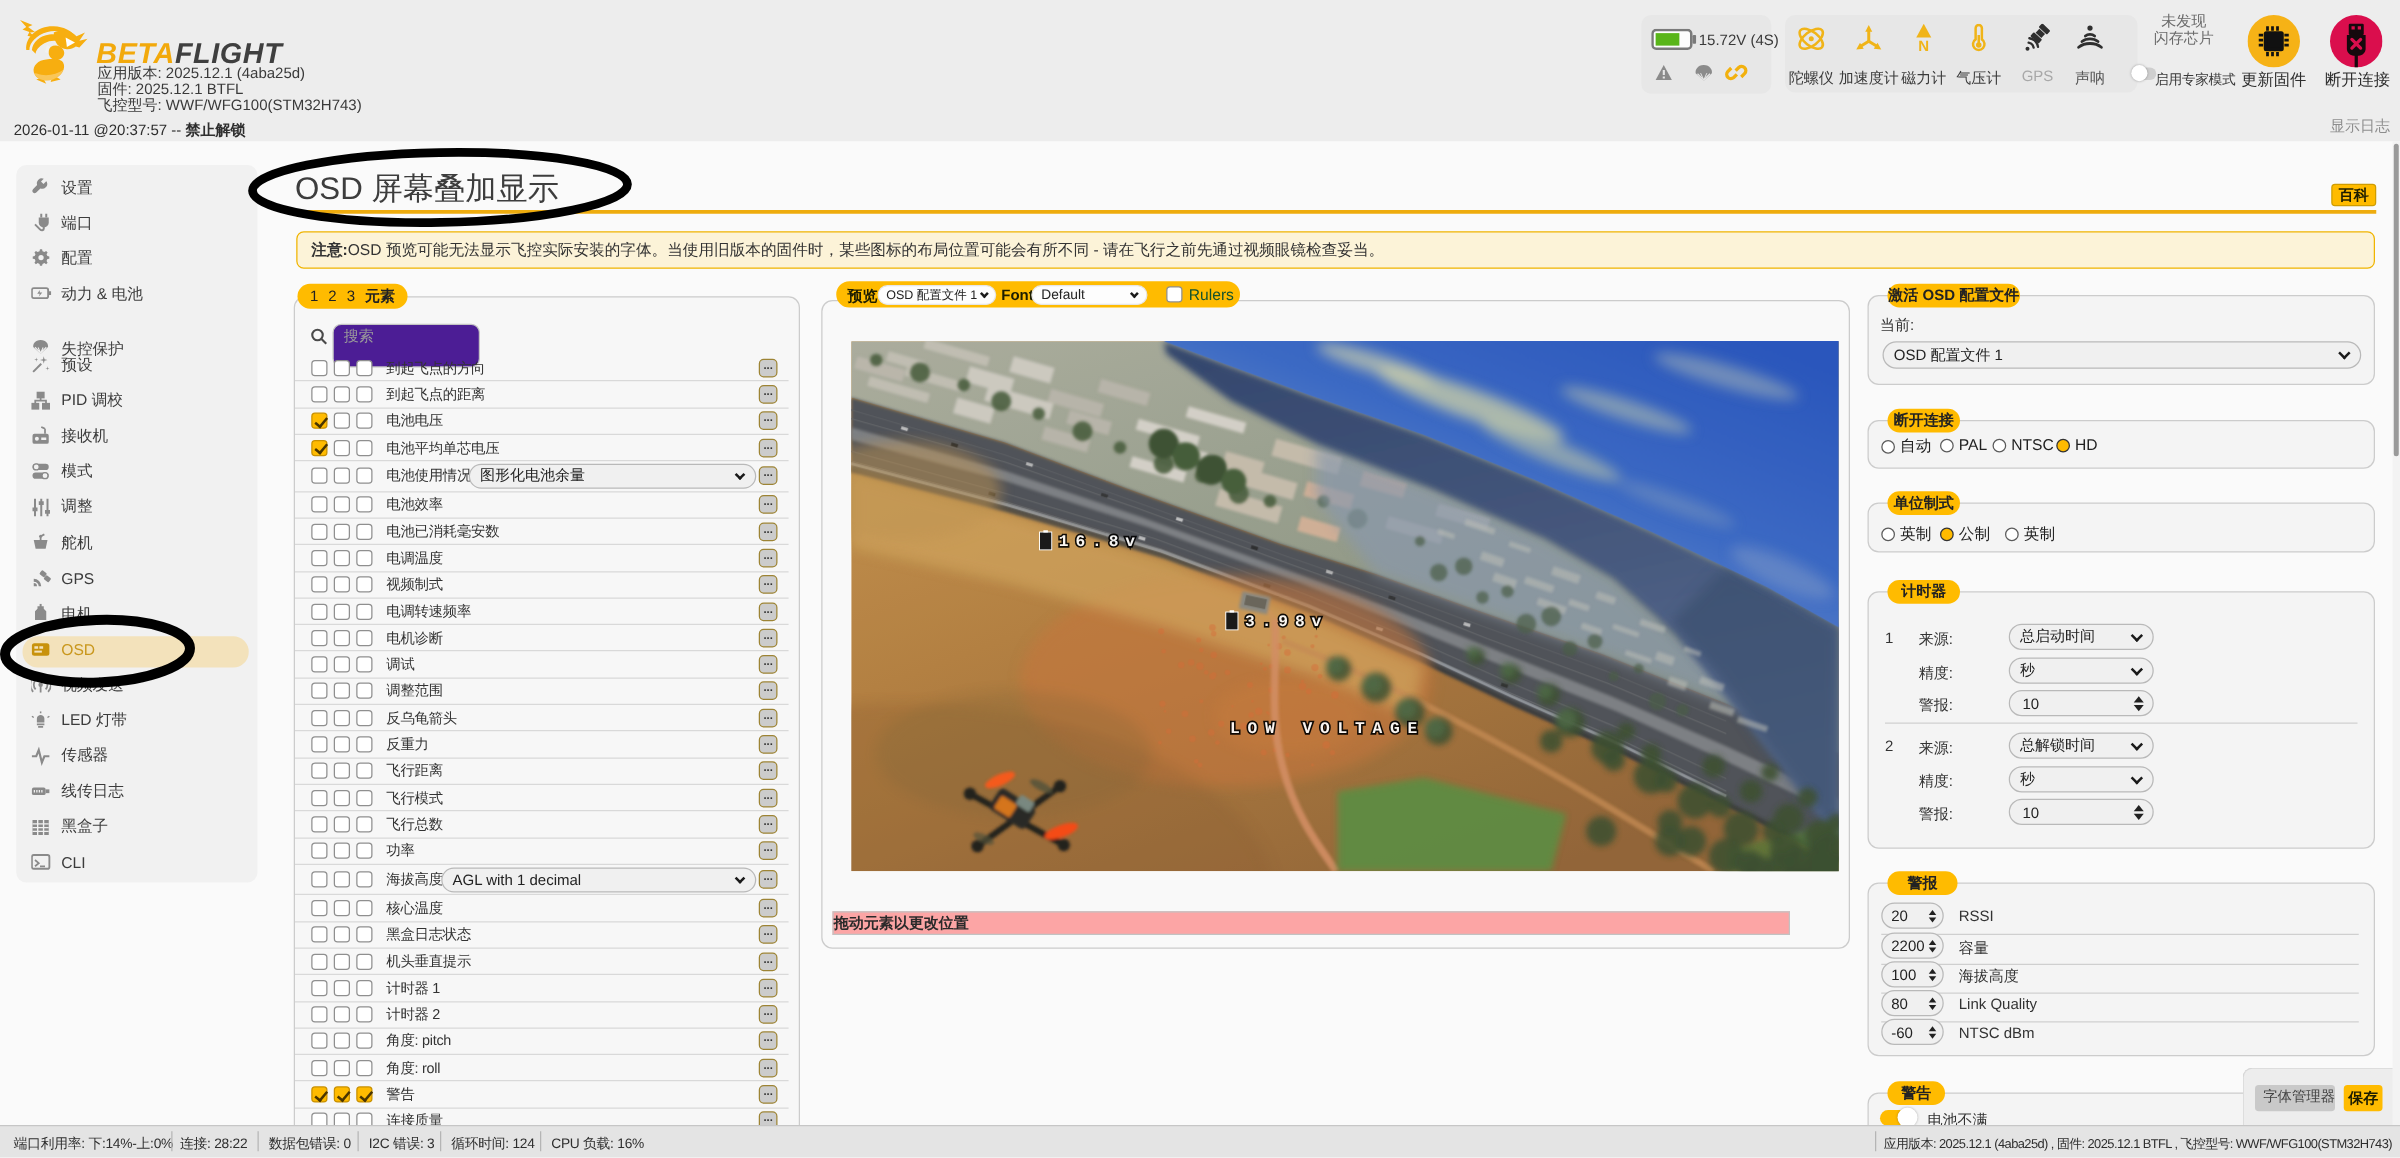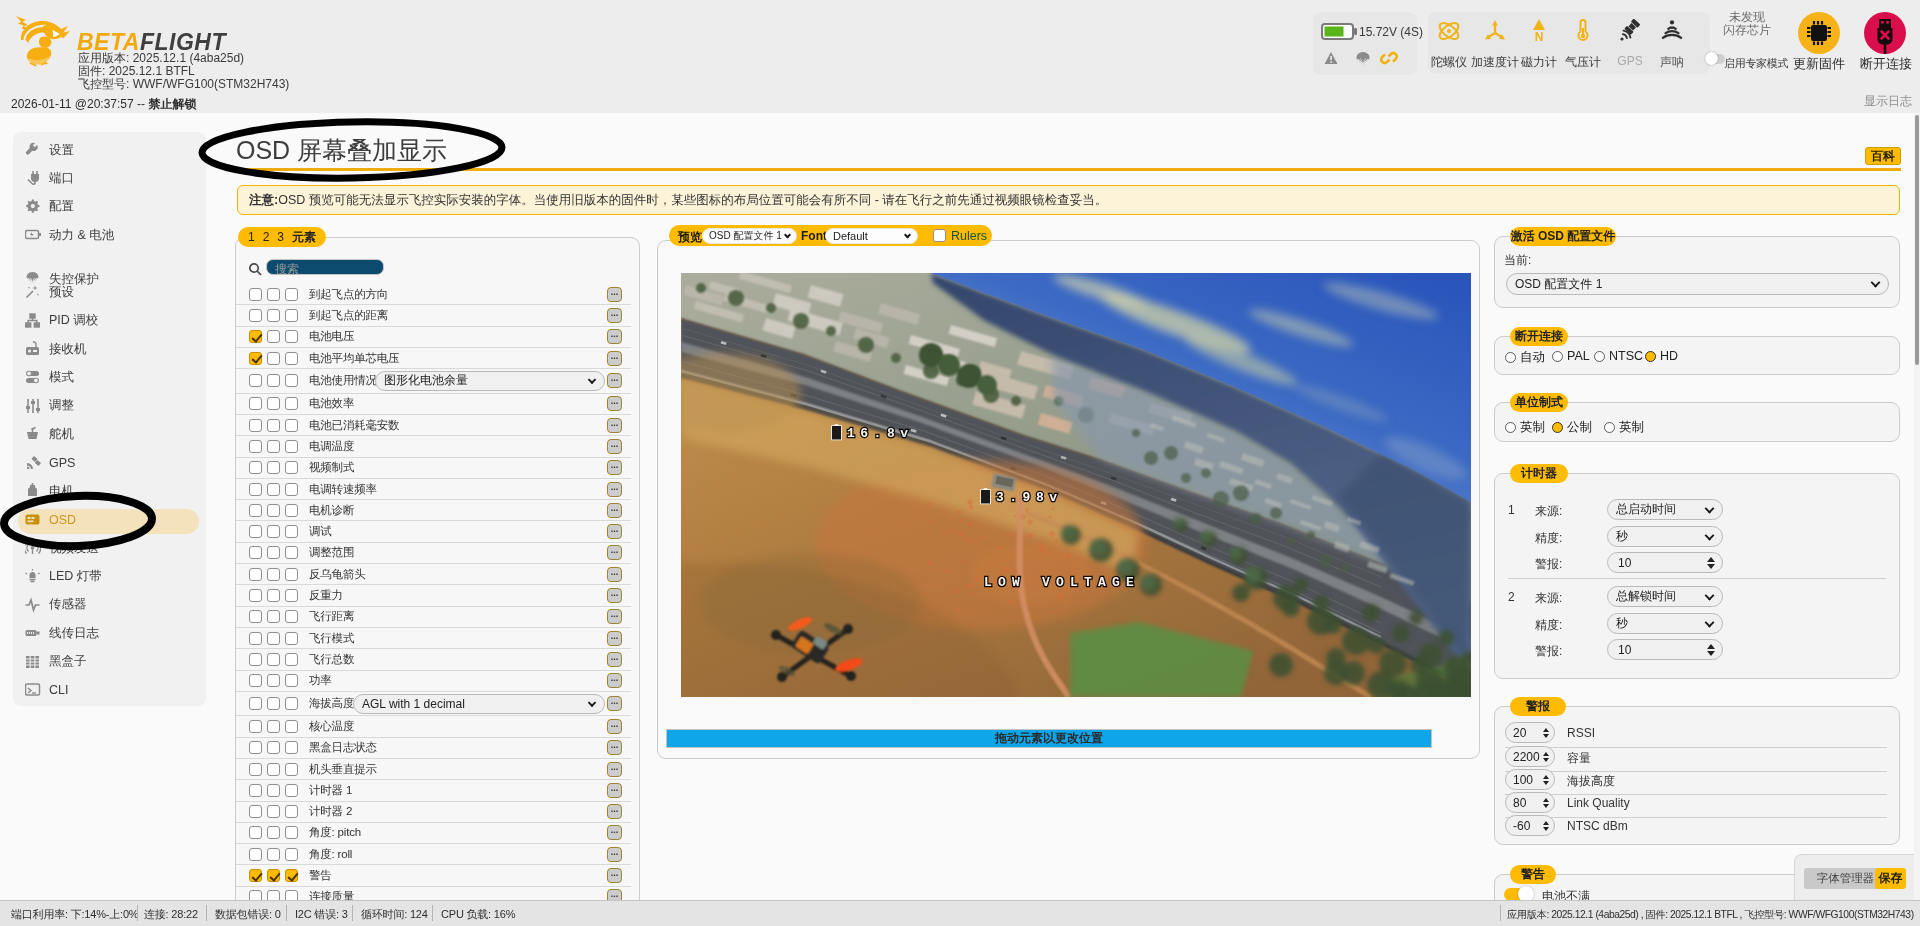--- a/index.html
+++ b/index.html
@@ -341,21 +341,21 @@
 <div class="pill" style="left:238px;top:227px;width:88px;height:20px;gap:8px">
     <span style="font-weight:normal">1</span>
     <span style="font-weight:normal">2</span>
     <span style="font-weight:normal">3</span>
     <span>元素</span>
   </div>
 <svg class="abs" style="left:248px;top:262px" width="14" height="14" viewBox="0 0 14 14">
     <circle cx="6" cy="6" r="4.2" fill="none" stroke="#4a4a4a" stroke-width="1.7"></circle>
     <path d="M9.2 9.2 L13 13" stroke="#4a4a4a" stroke-width="1.7"></path>
   </svg>
-<div class="abs" style="left:266px;top:259px;width:118px;height:16px;background:#0c4a6e;border:1px solid #c4c4c4;border-radius:7px;font-size:12px;color:#9a9a9a;line-height:18px;padding-left:8px">搜索</div>
+<div class="abs" style="left:266px;top:259px;width:118px;height:35px;background:#4c1d95;border:1px solid #c4c4c4;border-radius:7px;font-size:12px;color:#9a9a9a;line-height:18px;padding-left:8px">搜索</div>
 <div class="abs" style="left:236px;top:284px;width:395px;overflow:hidden;height:616px">
     <div class="erow" style="height:21.3px">
       <span class="cb"></span>
       <span class="cb" style="margin-left:5px"></span>
       <span class="cb" style="margin-left:5px"></span>
       <span class="lb">到起飞点的方向</span>
       <span class="dots">...</span>
     </div>
     <div class="erow" style="height:21.3px">
       <span class="cb"></span>
@@ -557,21 +557,21 @@
     </div>
   </div>
 <div class="box" style="left:657px;top:240px;width:823px;height:519px;background:#f9f9f9"></div>
 <div class="pill" style="left:669px;top:225px;width:323px;height:21px"></div>
 <div class="abs" style="left:678px;top:229px;font-size:12px;font-weight:bold;color:#1d1d00">预览</div>
 <div class="sel abs" style="position:absolute;left:702px;top:227.5px;width:95px;height:16px;background:#fdfdfd;border-color:#e6e6e6;font-size:10px;padding:0 4px 0 6px">OSD 配置文件 1<span class="chev" style="width:5px;height:5px;right:6px"></span></div>
 <div class="abs" style="left:801px;top:229px;font-size:12px;font-weight:bold;color:#1d1d00">Font</div>
 <div class="sel abs" style="position:absolute;left:825px;top:227.5px;width:93px;height:16px;background:#fdfdfd;border-color:#e6e6e6;font-size:11px;padding:0 4px 0 7px">Default<span class="chev" style="width:5px;height:5px;right:7px"></span></div>
 <span class="cb abs" style="position:absolute;left:933px;top:229px"></span>
 <div class="abs" style="left:951px;top:229px;font-size:12.5px;color:#14532d">Rulers</div>
-<div class="abs" style="left:666px;top:729px;width:766px;height:19px;background:#0ea5e9;border:1px solid #c2c2c2;font-size:12px;font-weight:bold;color:#2a2a2a;text-align:center;line-height:17px">拖动元素以更改位置</div>
+<div class="abs" style="left:666px;top:729px;width:766px;height:19px;background:#fca5a5;border:1px solid #c2c2c2;font-size:12px;font-weight:bold;color:#2a2a2a;text-align:left;line-height:17px">拖动元素以更改位置</div>
 <svg class="abs" style="left:681px;top:273px" width="790" height="424" viewBox="0 0 790 424">
     <defs>
 <linearGradient id="gf" x1="0" y1="0" x2="0.7" y2="1">
 <stop offset="0" stop-color="#cf9e54"></stop>
         <stop offset="0.45" stop-color="#bb8544"></stop>
         <stop offset="1" stop-color="#98693a"></stop>
       </linearGradient>
 <linearGradient id="gc" x1="0" y1="0" x2="0.75" y2="1">
 <stop offset="0" stop-color="#b2b4a4"></stop>
         <stop offset="0.55" stop-color="#9ba390"></stop>
@@ -948,21 +948,21 @@
       <i class="u" style="border-left-width:3.5px;border-right-width:3.5px;border-bottom-width:4.5px"></i>
       <i class="d" style="border-left-width:3.5px;border-right-width:3.5px;border-top-width:4.5px"></i>
     </span></div>
 <div class="seclb" style="left:1567px;top:819px">NTSC dBm</div>
 <div class="box" style="left:1494px;top:874px;width:406px;height:40px;background:#f4f4f4"></div>
 <div class="pill" style="left:1510px;top:865px;width:46px;height:19px">警告</div>
 <div class="abs" style="left:1504px;top:888px;width:26px;height:13px;background:#ffbb00;border-radius:7px"></div>
 <div class="abs" style="left:1518px;top:886px;width:16px;height:16px;background:#fff;border-radius:50%;box-shadow:0 0 2px rgba(0,0,0,.3)"></div>
 <div class="seclb" style="left:1542px;top:888px;color:#333">电池不满</div>
 <div class="abs" style="left:1794px;top:854px;width:126px;height:46px;background:#ededed;border-radius:8px 0 0 0;border:1px solid #d7d7d7;border-right:none;border-bottom:none"></div>
-<div class="abs" style="left:1804px;top:868px;width:83px;height:21px;background:#c9c9c9;border-radius:3px;font-size:11.5px;color:#444;text-align:center;line-height:21px">字体管理器</div>
+<div class="abs" style="left:1804px;top:868px;width:64px;height:21px;background:#c9c9c9;border-radius:3px;font-size:11.5px;color:#444;text-align:right;line-height:21px">字体管理器</div>
 <div class="abs" style="left:1875px;top:868px;width:31px;height:21px;background:#ffbb00;border-radius:3px;font-size:12px;font-weight:bold;color:#1d1d00;text-align:center;line-height:21px">保存</div>
 <div class="abs" style="left:0;top:900px;width:1920px;height:26px;background:#e4e4e4;border-top:1px solid #c6c6c6"></div>
 <div class="abs" style="left:11px;top:907px;font-size:11px;color:#2e2e2e;white-space:nowrap;letter-spacing:-0.2px">端口利用率:  下:14%-上:0%</div>
 <div class="abs" style="left:144px;top:907px;font-size:11px;color:#2e2e2e;white-space:nowrap;letter-spacing:-0.2px">连接:   28:22</div>
 <div class="abs" style="left:215px;top:907px;font-size:11px;color:#2e2e2e;white-space:nowrap;letter-spacing:-0.2px">数据包错误:  0</div>
 <div class="abs" style="left:295px;top:907px;font-size:11px;color:#2e2e2e;white-space:nowrap;letter-spacing:-0.2px">I2C 错误:  3</div>
 <div class="abs" style="left:361px;top:907px;font-size:11px;color:#2e2e2e;white-space:nowrap;letter-spacing:-0.2px">循环时间:  124</div>
 <div class="abs" style="left:441px;top:907px;font-size:11px;color:#2e2e2e;white-space:nowrap;letter-spacing:-0.2px">CPU 负载:  16%</div>
 <div class="abs" style="left:137px;top:905px;width:1px;height:16px;background:#b5b5b5"></div>
 <div class="abs" style="left:206px;top:905px;width:1px;height:16px;background:#b5b5b5"></div>

